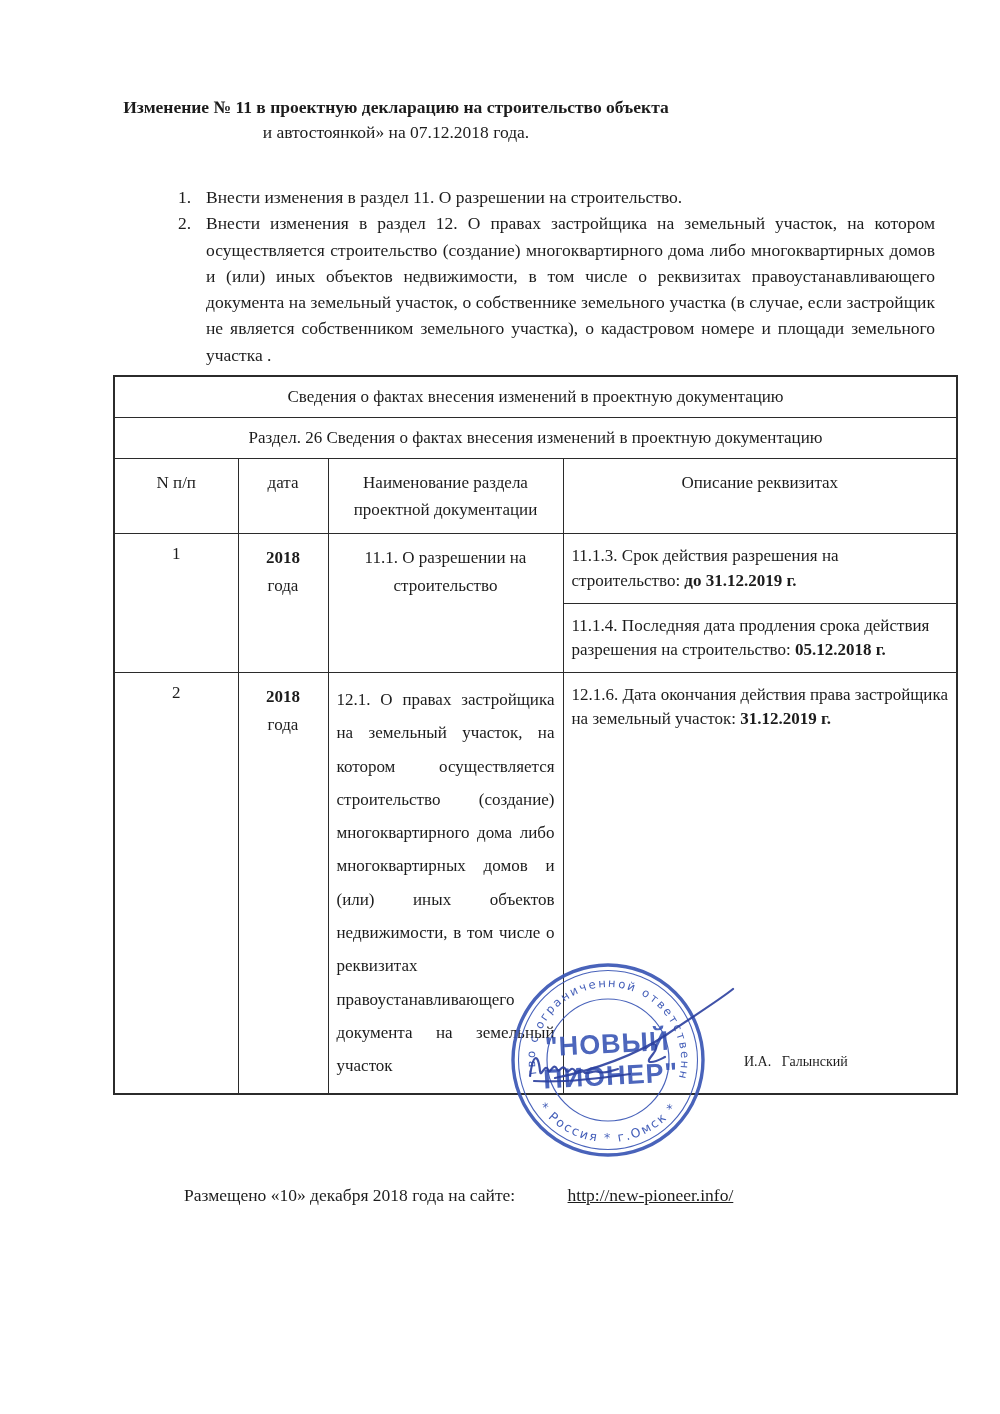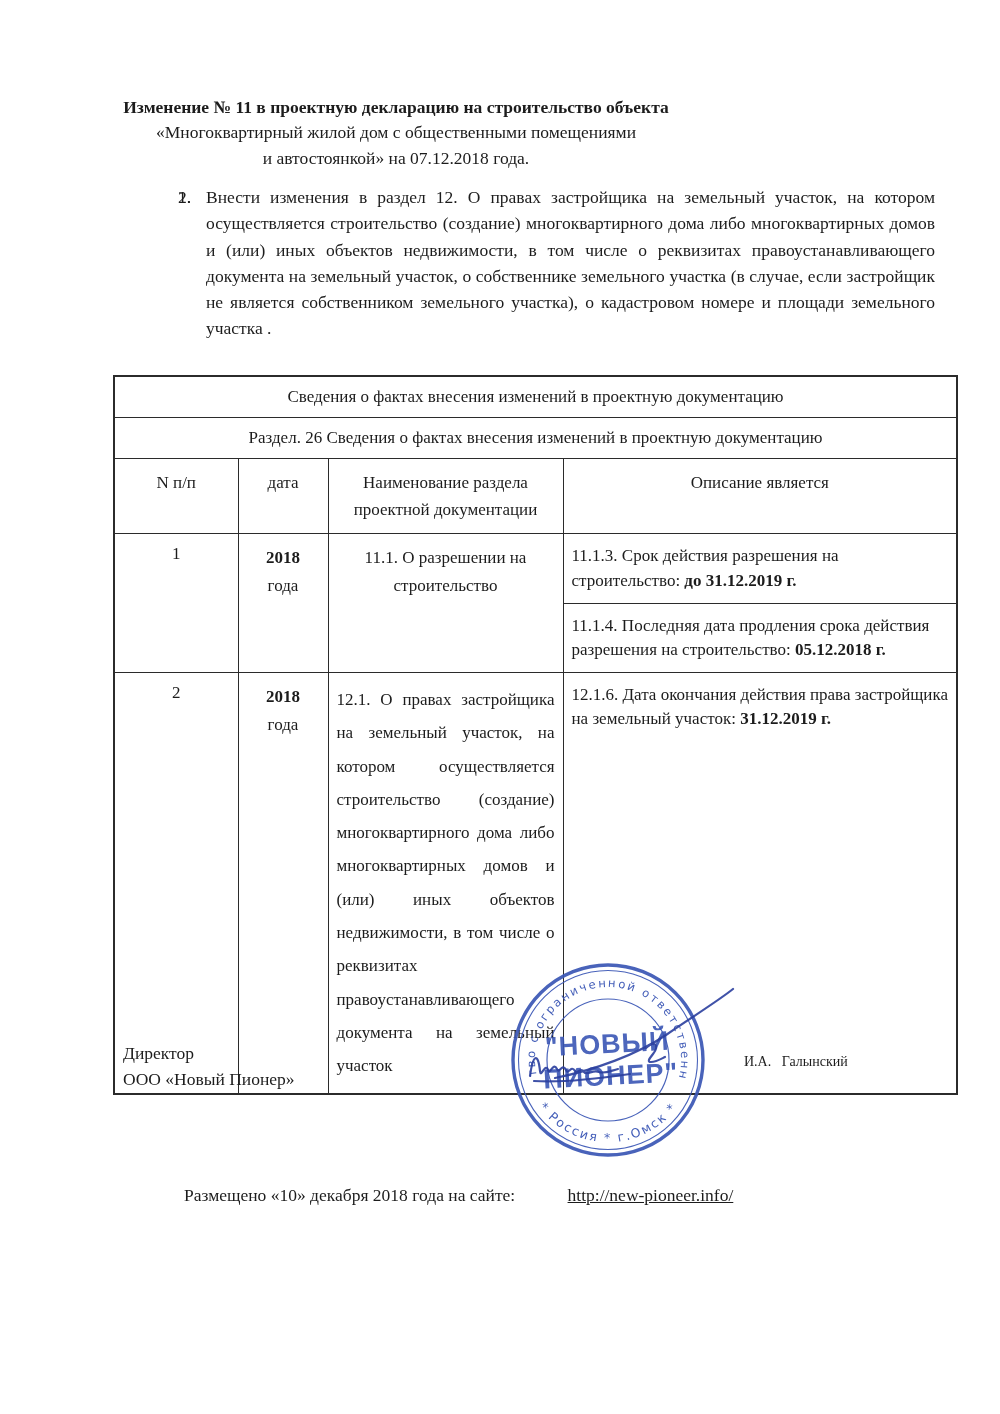--- a/index.html
+++ b/index.html
@@ -72,27 +72,27 @@
   }
   .footer a { color: inherit; text-decoration: underline; padding-left: 48px; }
 </style>
 </head>
 <body>
 
 <div class="page">
 
   <div class="title-block">
     <div class="t1">Изменение № 11 в проектную декларацию на строительство объекта</div>
-    <div class="t2">«Многоквартирный жилой дом с общественными помещениями</div>
     <div class="t3">и автостоянкой» на 07.12.2018 года.</div>
   </div>
 
   <div class="amendments">
     <div class="amend-item">
       <span class="num">1.</span>
+      <span>Внести изменения в раздел 11. О разрешении на строительство.</span>
     </div>
     <div class="amend-item">
       <span class="num">2.</span>
       <span>Внести изменения в раздел 12. О правах застройщика на земельный участок, на котором осуществляется строительство (создание) многоквартирного дома либо многоквартирных домов и (или) иных объектов недвижимости, в том числе о реквизитах правоустанавливающего документа на земельный участок, о собственнике земельного участка (в случае, если застройщик не является собственником земельного участка), о кадастровом номере и площади земельного участка .</span>
     </div>
   </div>
 
   <table class="changes">
     <colgroup>
       <col style="width:124px">
@@ -104,21 +104,21 @@
       <tr>
         <td colspan="4" class="caption-cell">Сведения о фактах внесения изменений в проектную документацию</td>
       </tr>
       <tr>
         <td colspan="4" class="caption-cell">Раздел. 26 Сведения о фактах внесения изменений в проектную документацию</td>
       </tr>
       <tr>
         <td class="head-cell">N п/п</td>
         <td class="head-cell">дата</td>
         <td class="head-cell">Наименование раздела проектной документации</td>
-        <td class="head-cell">Описание является</td>
+        <td class="head-cell">Описание реквизитах</td>
       </tr>
       <tr class="row-1a">
         <td rowspan="2" class="num-cell">1</td>
         <td rowspan="2" class="date-cell">
           <span class="yr">2018</span>
           <span class="wd">года</span>
         </td>
         <td rowspan="2" class="sec-cell-1">11.1. О разрешении на строительство</td>
         <td class="desc-cell desc-a">
           <span>11.1.3.  Срок действия разрешения на строительство: </span><span class="bold">до 31.12.2019 г.</span>
@@ -136,24 +136,20 @@
           <span class="wd">года</span>
         </td>
         <td class="sec-cell-2">12.1. О правах застройщика на земельный участок, на котором осуществляется строительство (создание) многоквартирного дома либо многоквартирных домов и (или) иных объектов недвижимости, в том числе о реквизитах правоустанавливающего документа на земельный участок</td>
         <td class="desc-cell">
           <span>12.1.6. Дата окончания действия права застройщика на земельный участок: </span><span class="bold">31.12.2019 г.</span>
         </td>
       </tr>
     </tbody>
   </table>
 
-  <div class="sig-role">
-    <div>Директор</div>
-    <div>ООО «Новый Пионер»</div>
-  </div>
   <div class="sig-name">И.А.   Галынский</div>
 
   <div class="stamp-wrap">
     <svg width="250" height="212" viewBox="0 0 250 212" xmlns="http://www.w3.org/2000/svg">
       <g fill="none" stroke="#3a56b5" opacity="0.92">
         <circle cx="108" cy="104" r="95" stroke-width="3.4"></circle>
         <circle cx="108" cy="104" r="89.5" stroke-width="1.1"></circle>
         <circle cx="108" cy="104" r="61" stroke-width="1.2"></circle>
       </g>
       <defs>

